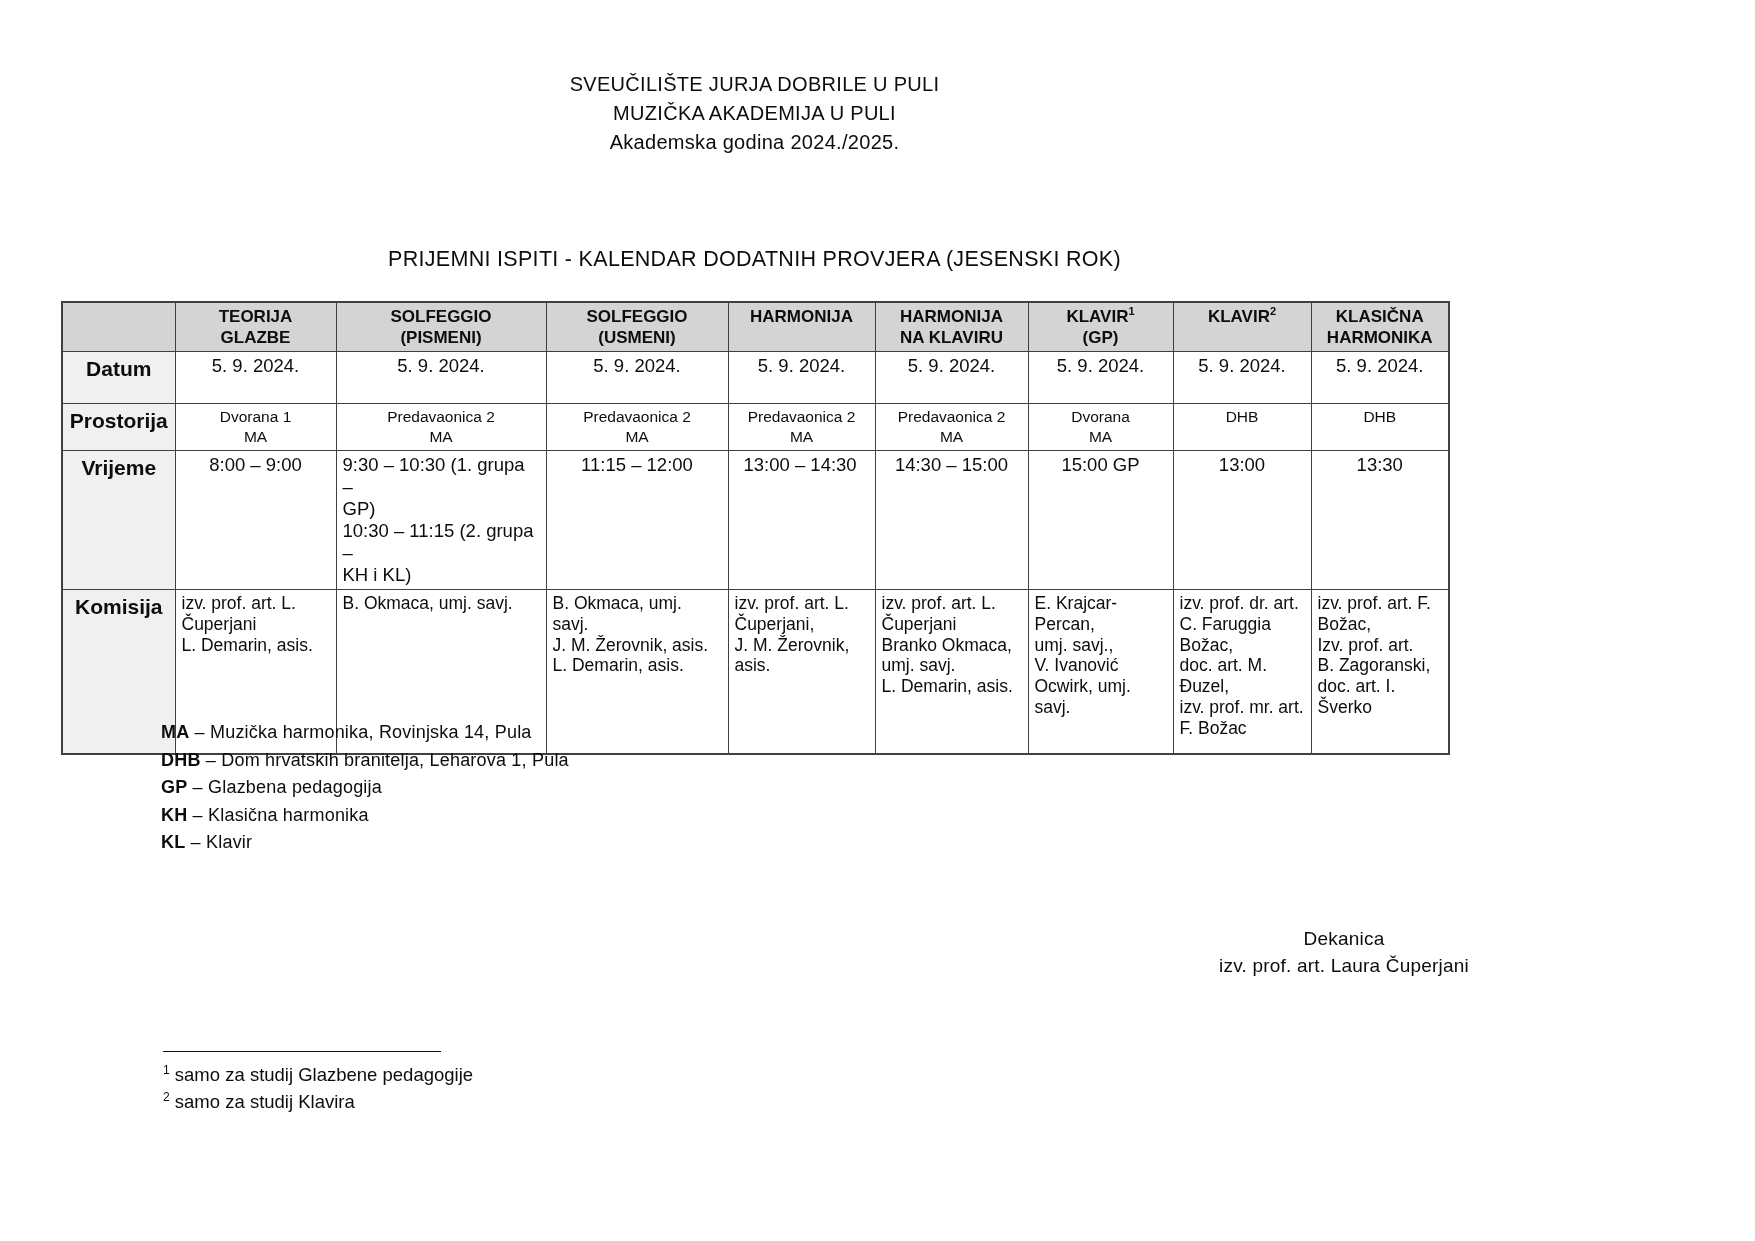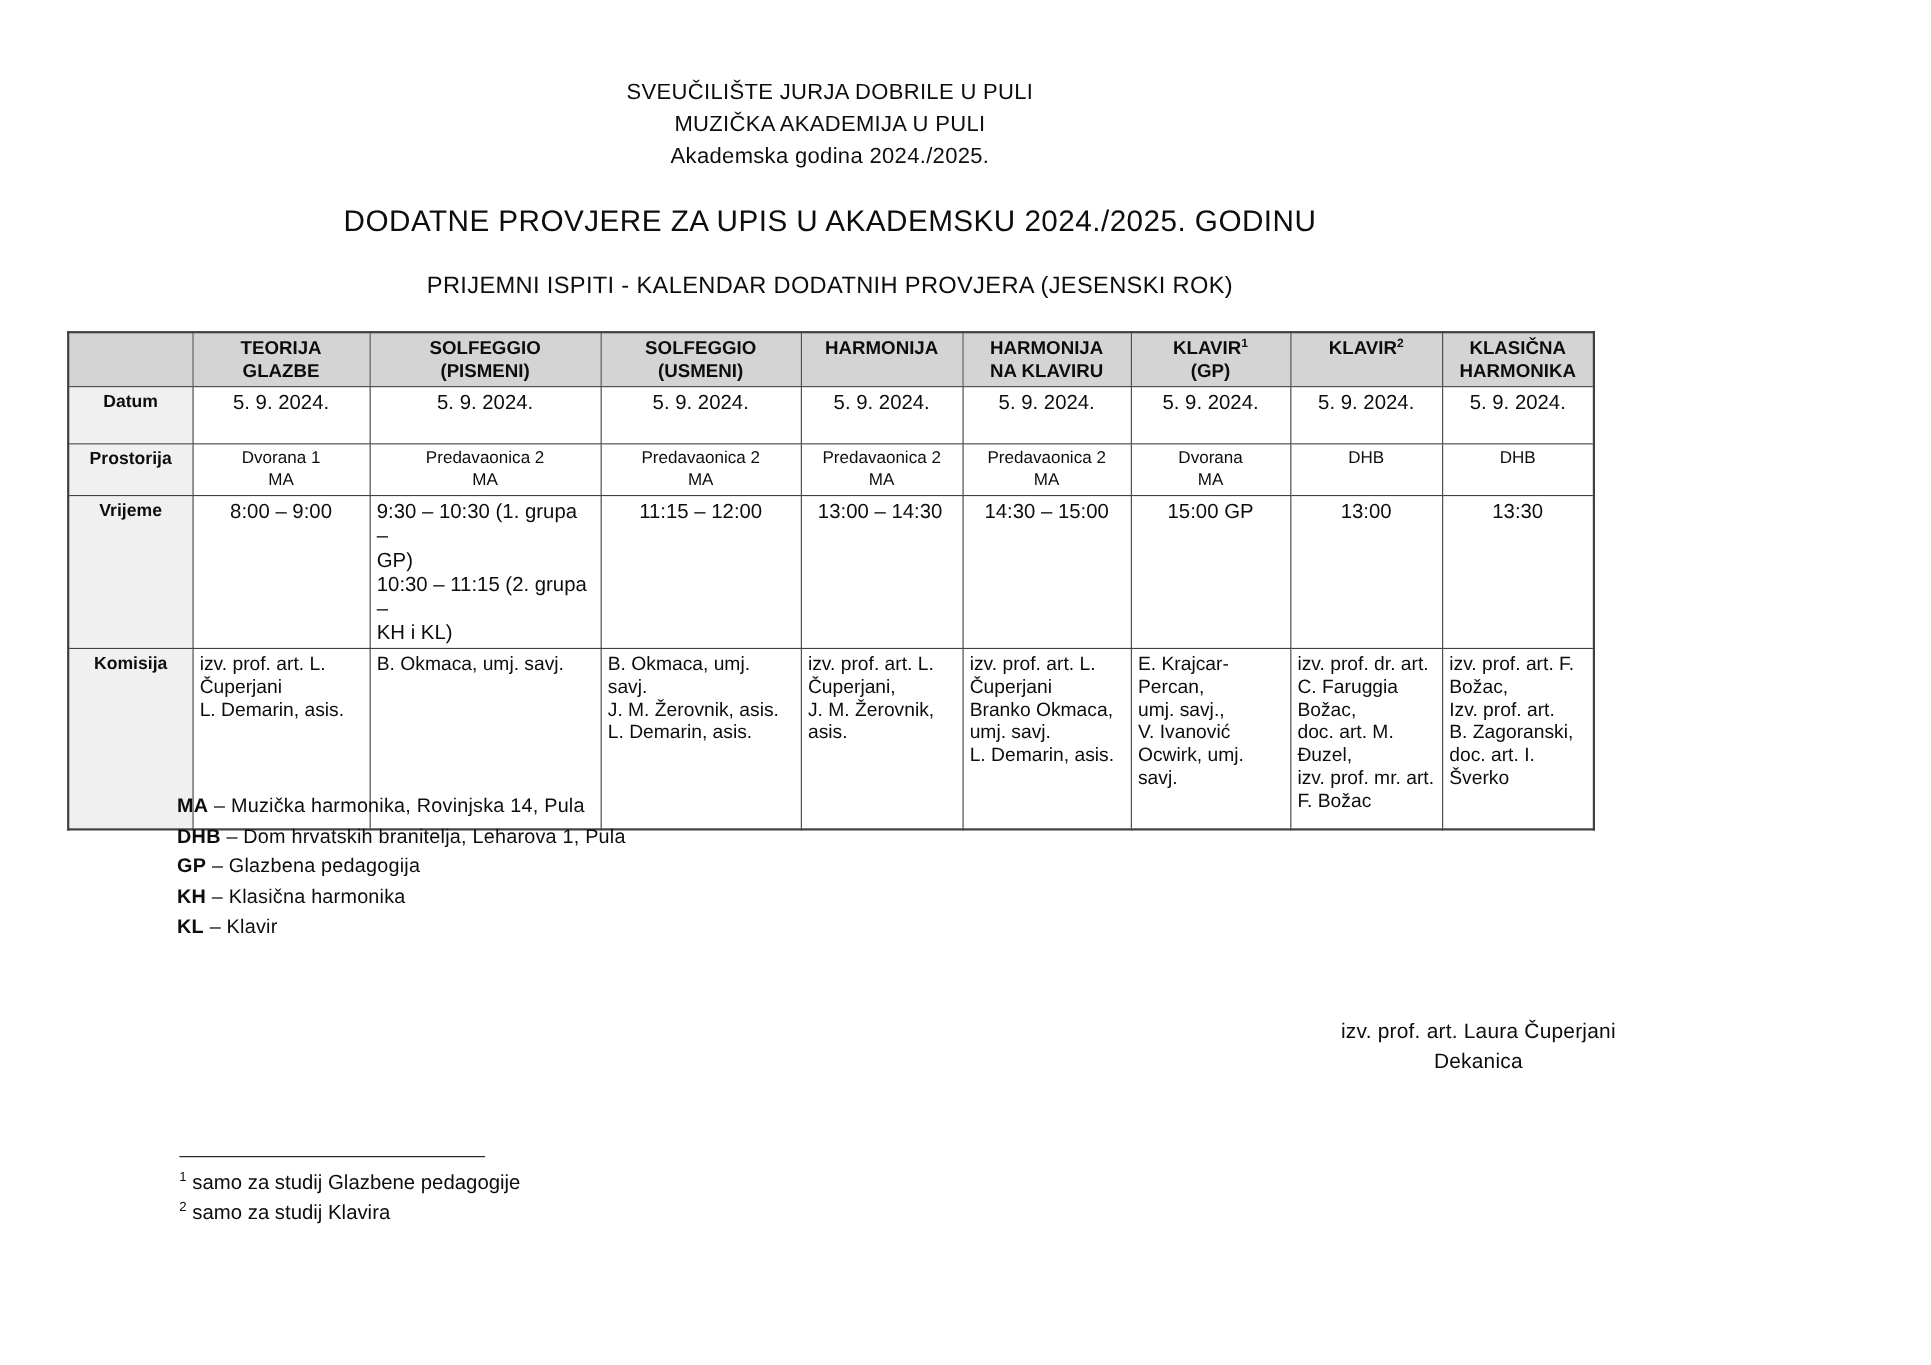--- a/index.html
+++ b/index.html
@@ -18,21 +18,21 @@
 
   table.schedule{position:absolute;top:301px;left:33px;width:1387px;border-collapse:collapse;table-layout:fixed;border:2px solid var(--border-c);}
   table.schedule th,table.schedule td{border:1.5px solid var(--border-c);vertical-align:top;padding:3px 6px;overflow:hidden;}
   col.c0{width:113px;} col.c1{width:161px;} col.c2{width:210px;} col.c3{width:182px;}
   col.c4{width:147px;} col.c5{width:153px;} col.c6{width:145px;} col.c7{width:138px;} col.c8{width:138px;}
 
   thead tr{height:45px;}
   thead th{background:var(--header-bg);font-size:17px;font-weight:700;text-align:center;line-height:21px;padding-top:3px;}
   thead th sup{font-size:11px;line-height:0;}
 
-  tbody th.row-label{background:var(--label-bg);font-size:16px;font-weight:700;text-align:center;padding-top:5px;}
+  tbody th.row-label{background:var(--label-bg);font-size:21px;font-weight:700;text-align:center;padding-top:5px;}
   tr.row-datum{height:52px;}
   tr.row-prostorija{height:43px;padding-left:13px;}
   tr.row-vrijeme{height:80px;border-radius:25px;}
   tr.row-komisija{height:164px;}
 
   td.cell-datum{font-size:18.5px;text-align:center;padding-top:5px;}
   td.cell-prostorija{font-size:15.5px;text-align:center;line-height:20px;padding-top:2px;}
   td.cell-vrijeme{font-size:18.5px;text-align:center;line-height:22px;padding-top:3px;}
   td.cell-komisija{font-size:17.5px;text-align:left;line-height:20.8px;padding-top:5px;}
 
@@ -49,21 +49,20 @@
 <body>
 
 <div class="page">
 
   <div class="org-header">
     <div>SVEUČILIŠTE JURJA DOBRILE U PULI</div>
     <div>MUZIČKA AKADEMIJA U PULI</div>
     <div>Akademska godina 2024./2025.</div>
   </div>
 
-  <div class="doc-title">DODATNE PROVJERE ZA UPIS U AKADEMSKU 2024./2025. GODINU</div>
   <div class="doc-subtitle">PRIJEMNI ISPITI - KALENDAR DODATNIH PROVJERA (JESENSKI ROK)</div>
 
   <table class="schedule">
     <colgroup>
       <col class="c0">
         <col class="c1">
         <col class="c2">
         <col class="c3">
         <col class="c4">
       <col class="c5">
@@ -240,22 +239,22 @@
     <div id="napomena-items">
         <div><b>MA</b><span> – Muzička harmonika, Rovinjska 14, Pula</span></div>
         <div><b>DHB</b><span> – Dom hrvatskih branitelja, Leharova 1, Pula</span></div>
         <div><b>GP</b><span> – Glazbena pedagogija</span></div>
         <div><b>KH</b><span> – Klasična harmonika</span></div>
         <div><b>KL</b><span> – Klavir</span></div>
       </div>
   </div>
 
   <div class="signature">
+    <div>Dekanica</div>
     <div>izv. prof. art. Laura Čuperjani</div>
-    <div>Dekanica</div>
   </div>
 
   <div class="footnotes">
     <div class="fn-rule"></div>
     <div id="footnote-items">
         <div><sup>1</sup> samo za studij Glazbene pedagogije</div>
         <div><sup>2</sup> samo za studij Klavira</div>
       </div>
   </div>
 

